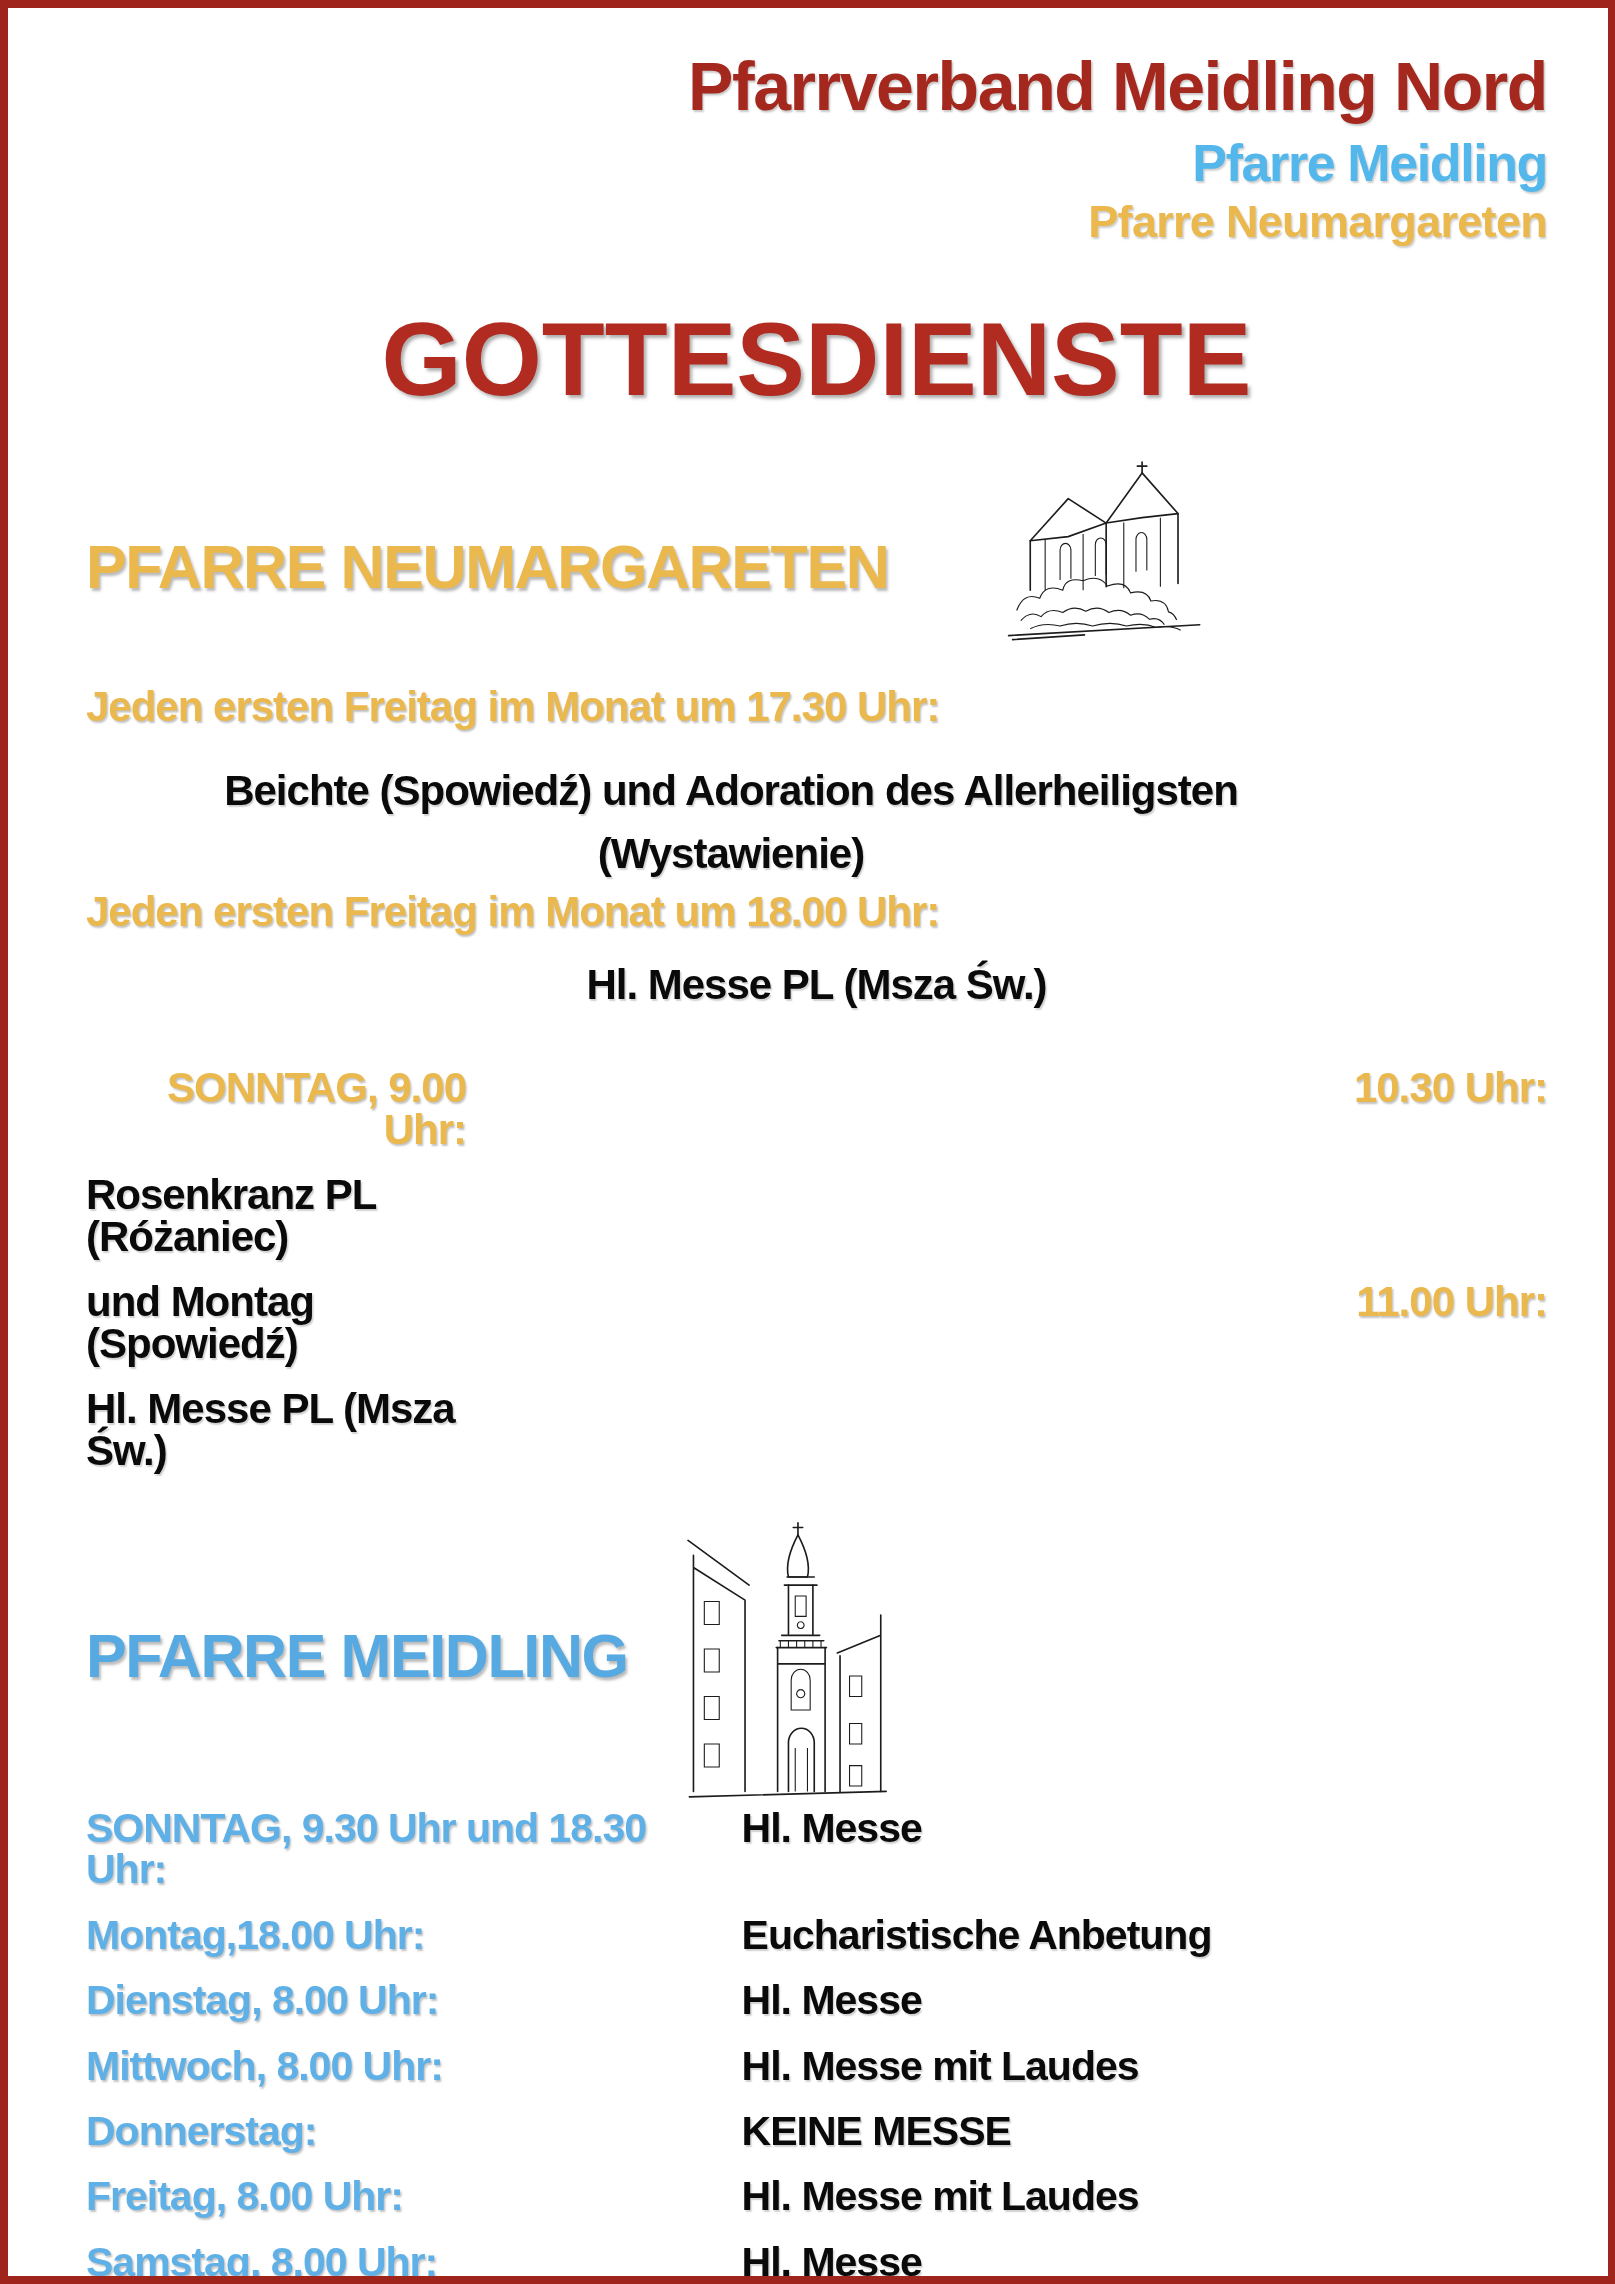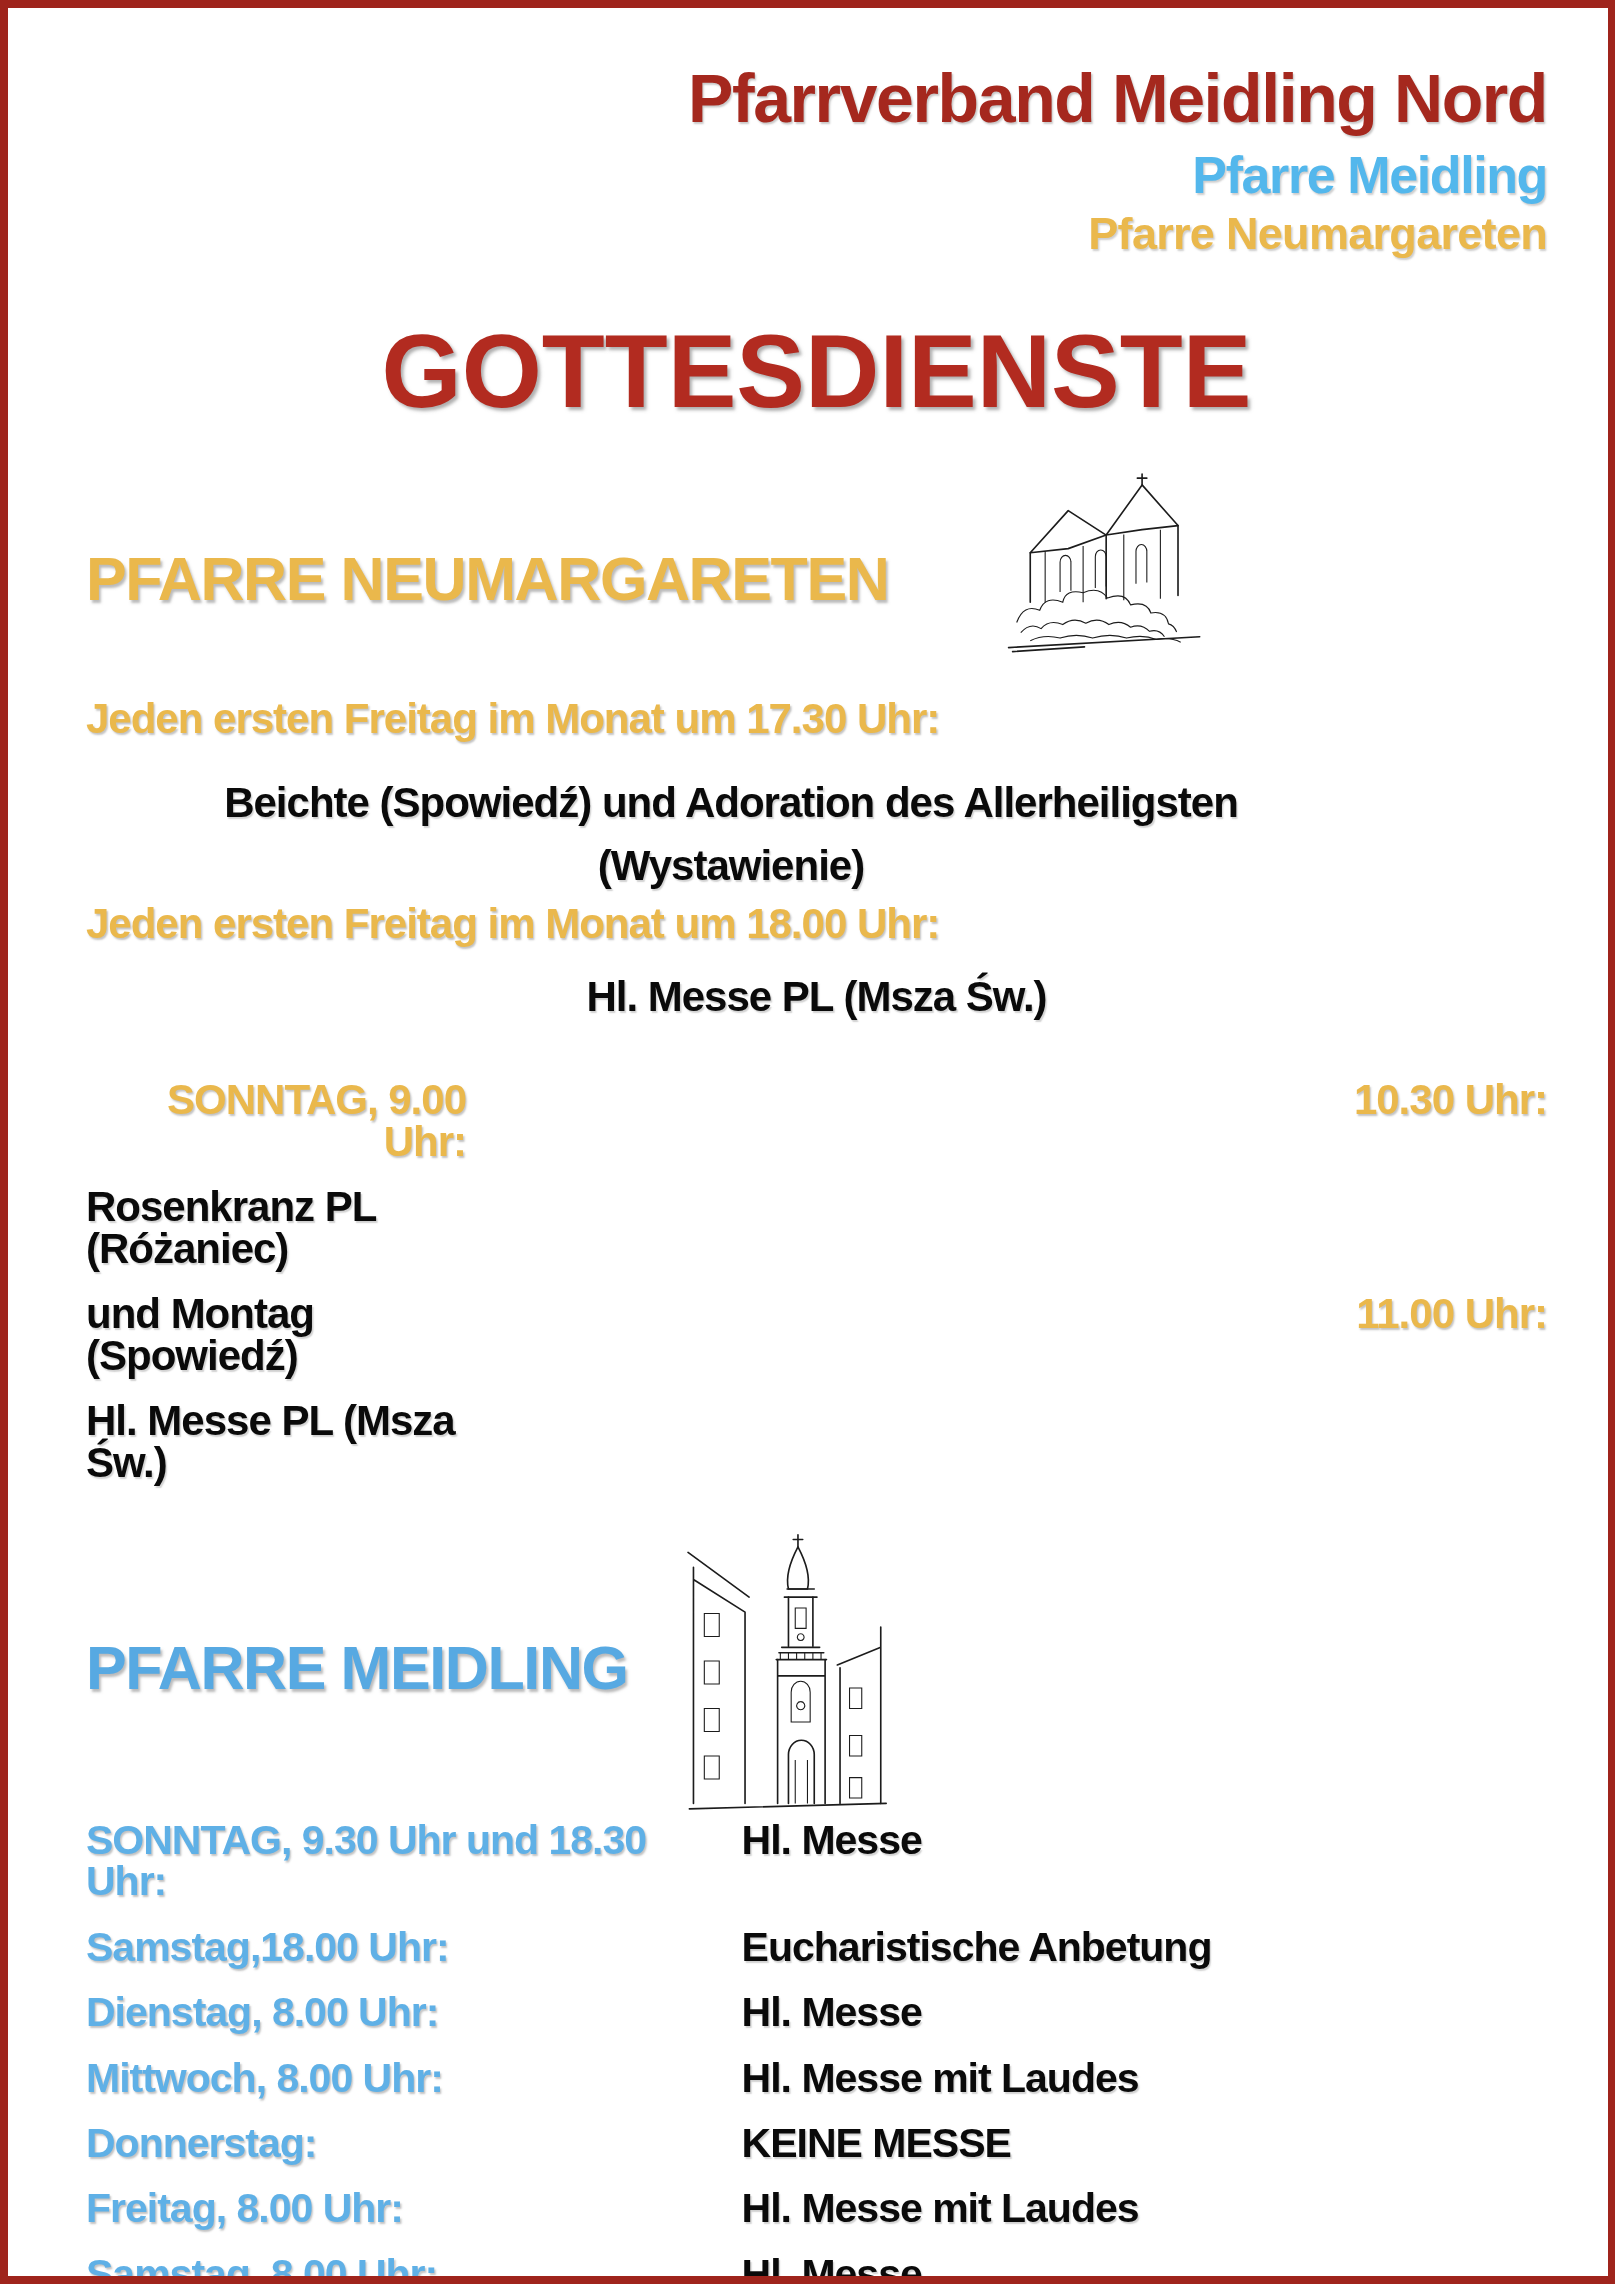--- a/index.html
+++ b/index.html
@@ -7,21 +7,21 @@
     position:relative;
     width:1616px;height:2284px;
     box-sizing:border-box;
     background:#ffffff;
     border:8.8px solid #9f241c;
     overflow:hidden;
     font-family:"Liberation Sans","DejaVu Sans",sans-serif;
     font-weight:bold;
     color:#0a0a0a;
   }
-  .inner{box-sizing:border-box;width:100%;height:100%;padding:52px 61px 0 78px;}
+  .inner{box-sizing:border-box;width:100%;height:100%;padding:40px 61px 0 78px;}
   
   .hdr{text-align:right;line-height:1.12;}
   .hdr-title{font-size:68px;color:#a5281e;letter-spacing:-1.4px;text-shadow:1.4px 2px 2px rgba(130,130,130,.45);}
   .hdr-blue{font-size:52px;color:#53b7ec;letter-spacing:-1.4px;margin-top:9.5px;text-shadow:1.4px 2px 2px rgba(130,130,130,.4);}
   .hdr-black{font-size:32px;color:#0a0a0a;letter-spacing:-0.7px;margin-top:6.8px;}
   .hdr-gold{font-size:45px;color:#eab84c;letter-spacing:-0.7px;margin-top:5.4px;text-shadow:1.4px 2px 2px rgba(130,130,130,.4);}
   
   .main-title{
     margin-top:60px;text-align:center;
     font-size:103px;letter-spacing:0px;color:#b22b20;
@@ -143,21 +143,21 @@
           <path class="thin" d="M266 230 h18 v30 h-18 z M266 300 h18 v30 h-18 z M266 362 h18 v30 h-18 z"></path>
 
           <path class="ln" d="M30 408 L320 400"></path>
         </svg>
       </div>
     </div>
 
     <div class="week-grid">
       <div class="day-lbl">SONNTAG, 9.30 Uhr und 18.30 Uhr:</div>
       <div class="day-event">Hl. Messe</div>
-      <div class="day-lbl">Samstag,18.00 Uhr:</div>
+      <div class="day-lbl">Montag,18.00 Uhr:</div>
       <div class="day-event">Eucharistische Anbetung</div>
       <div class="day-lbl">Dienstag, 8.00 Uhr:</div>
       <div class="day-event">Hl. Messe</div>
       <div class="day-lbl">Mittwoch, 8.00 Uhr:</div>
       <div class="day-event">Hl. Messe mit Laudes</div>
       <div class="day-lbl">Donnerstag:</div>
       <div class="day-event">KEINE MESSE</div>
       <div class="day-lbl">Freitag, 8.00 Uhr:</div>
       <div class="day-event">Hl. Messe mit Laudes</div>
       <div class="day-lbl">Samstag, 8.00 Uhr:</div>

